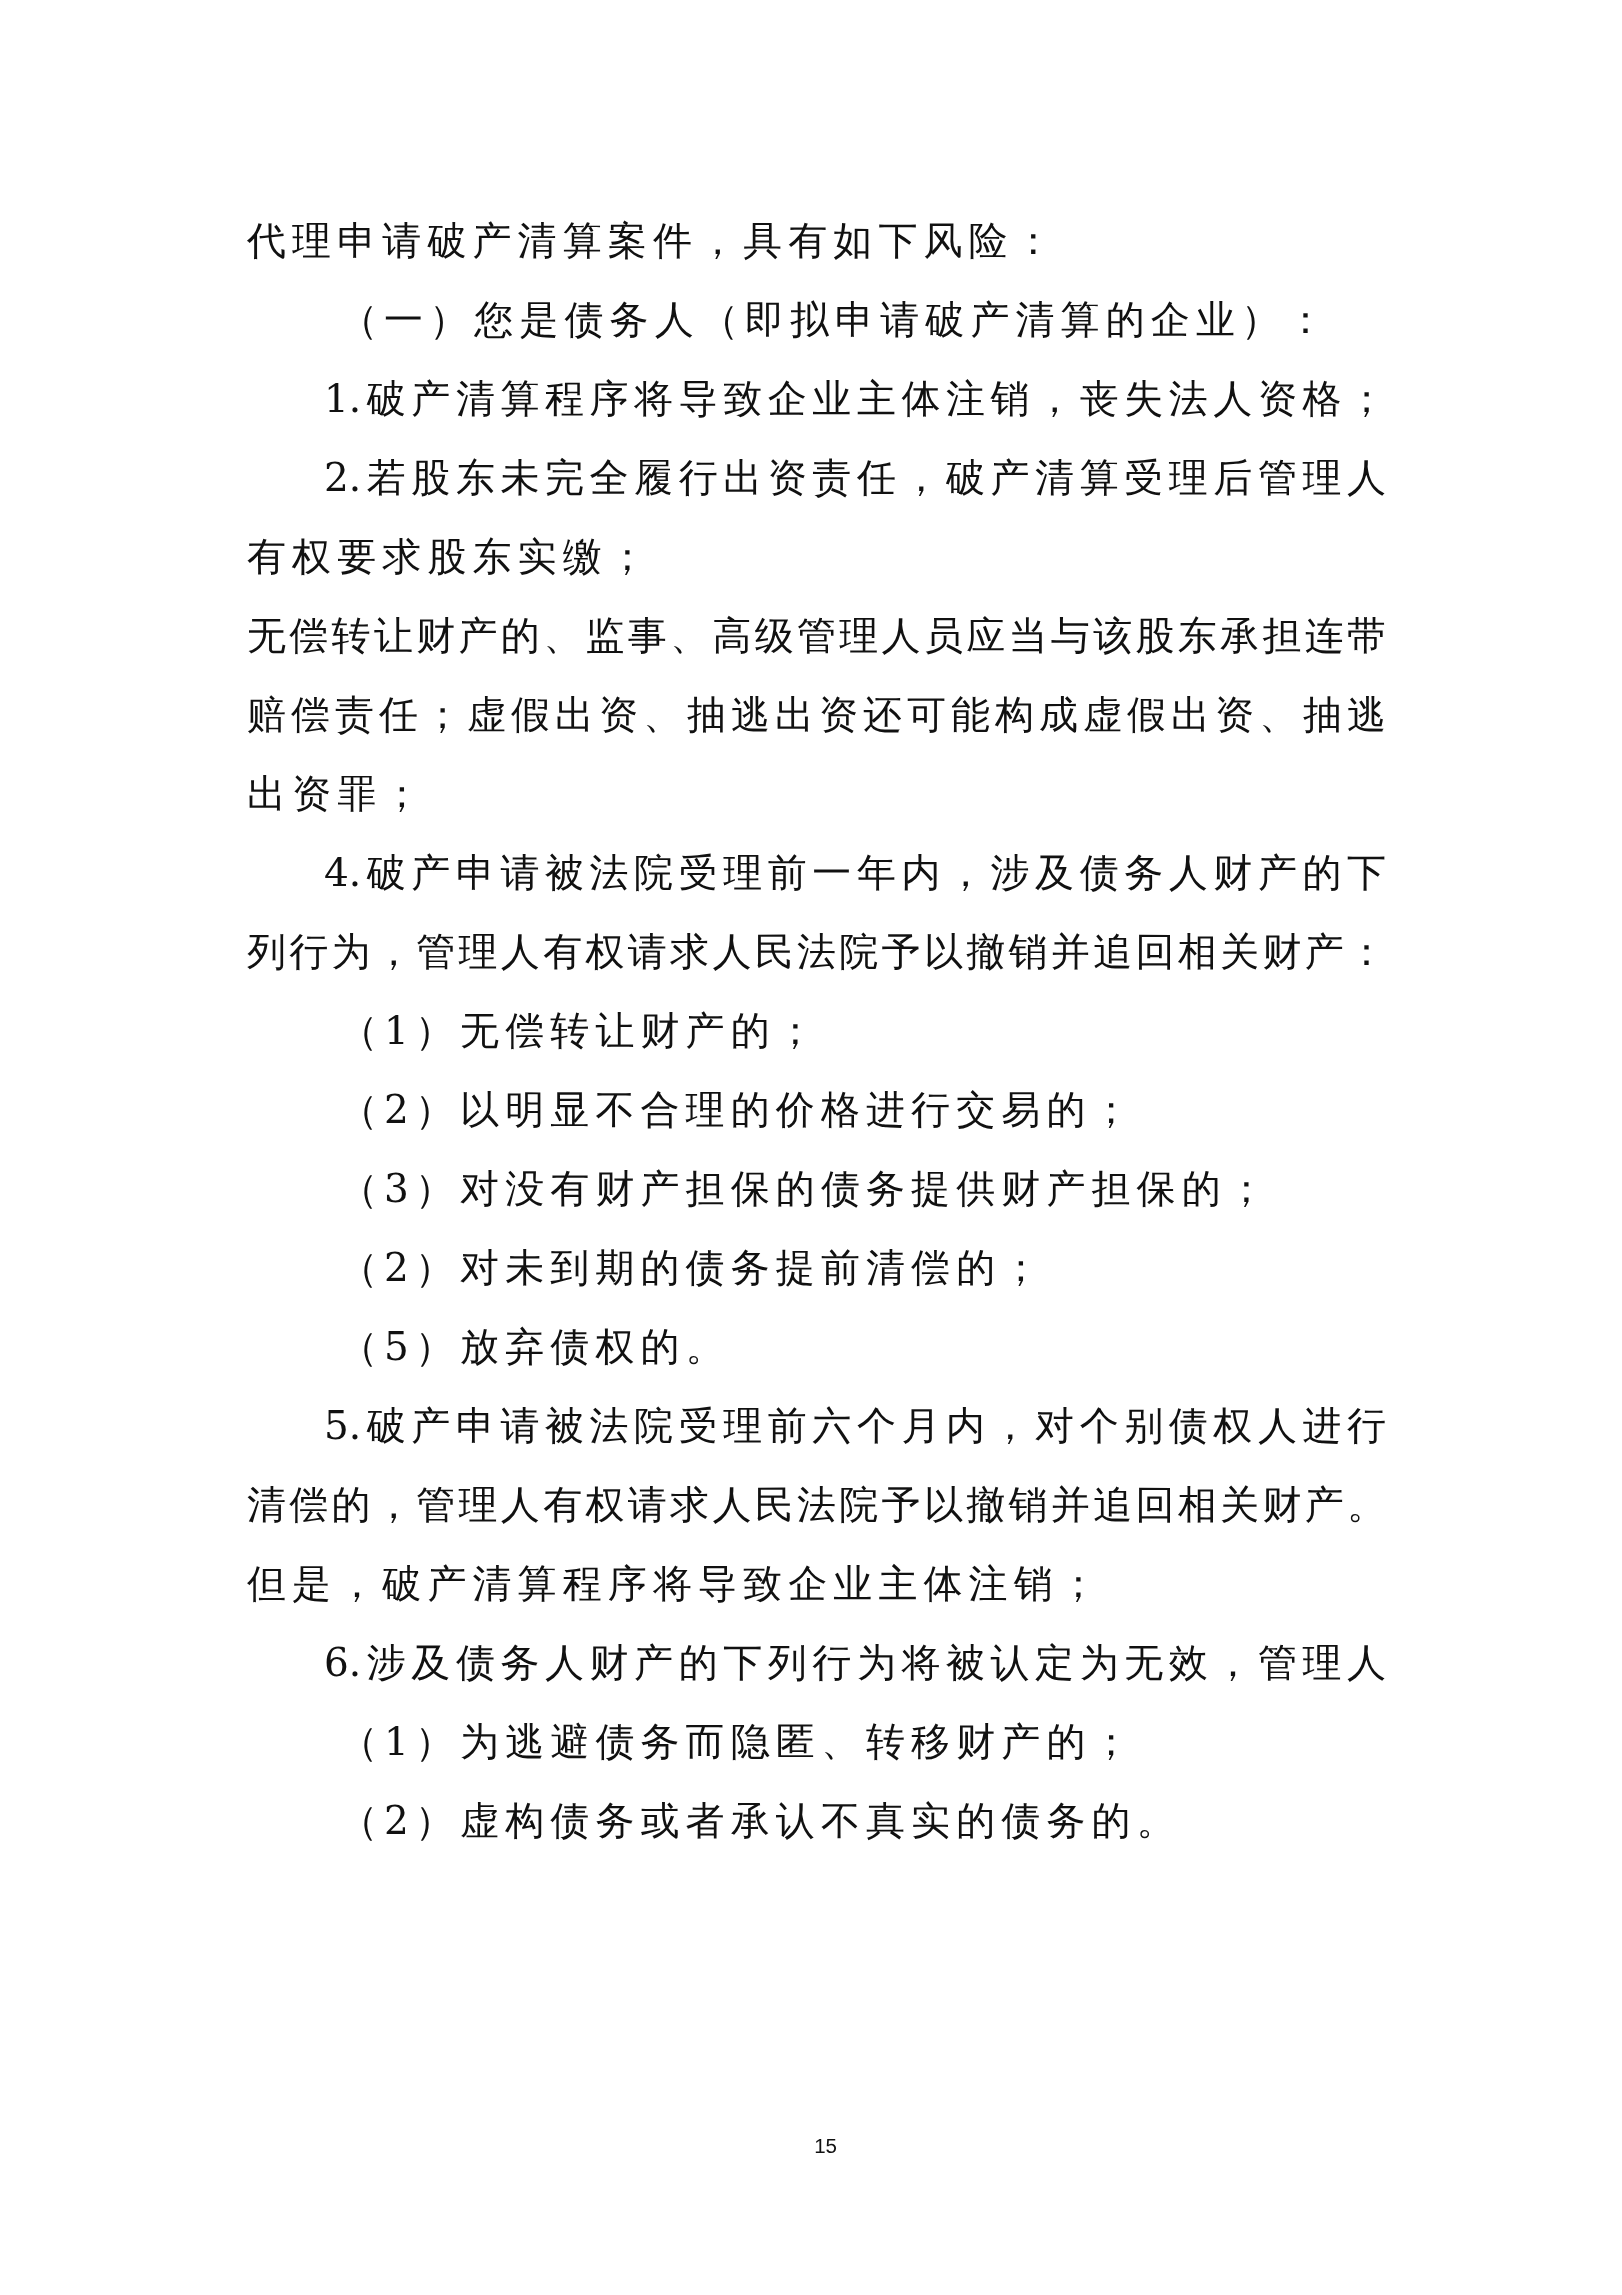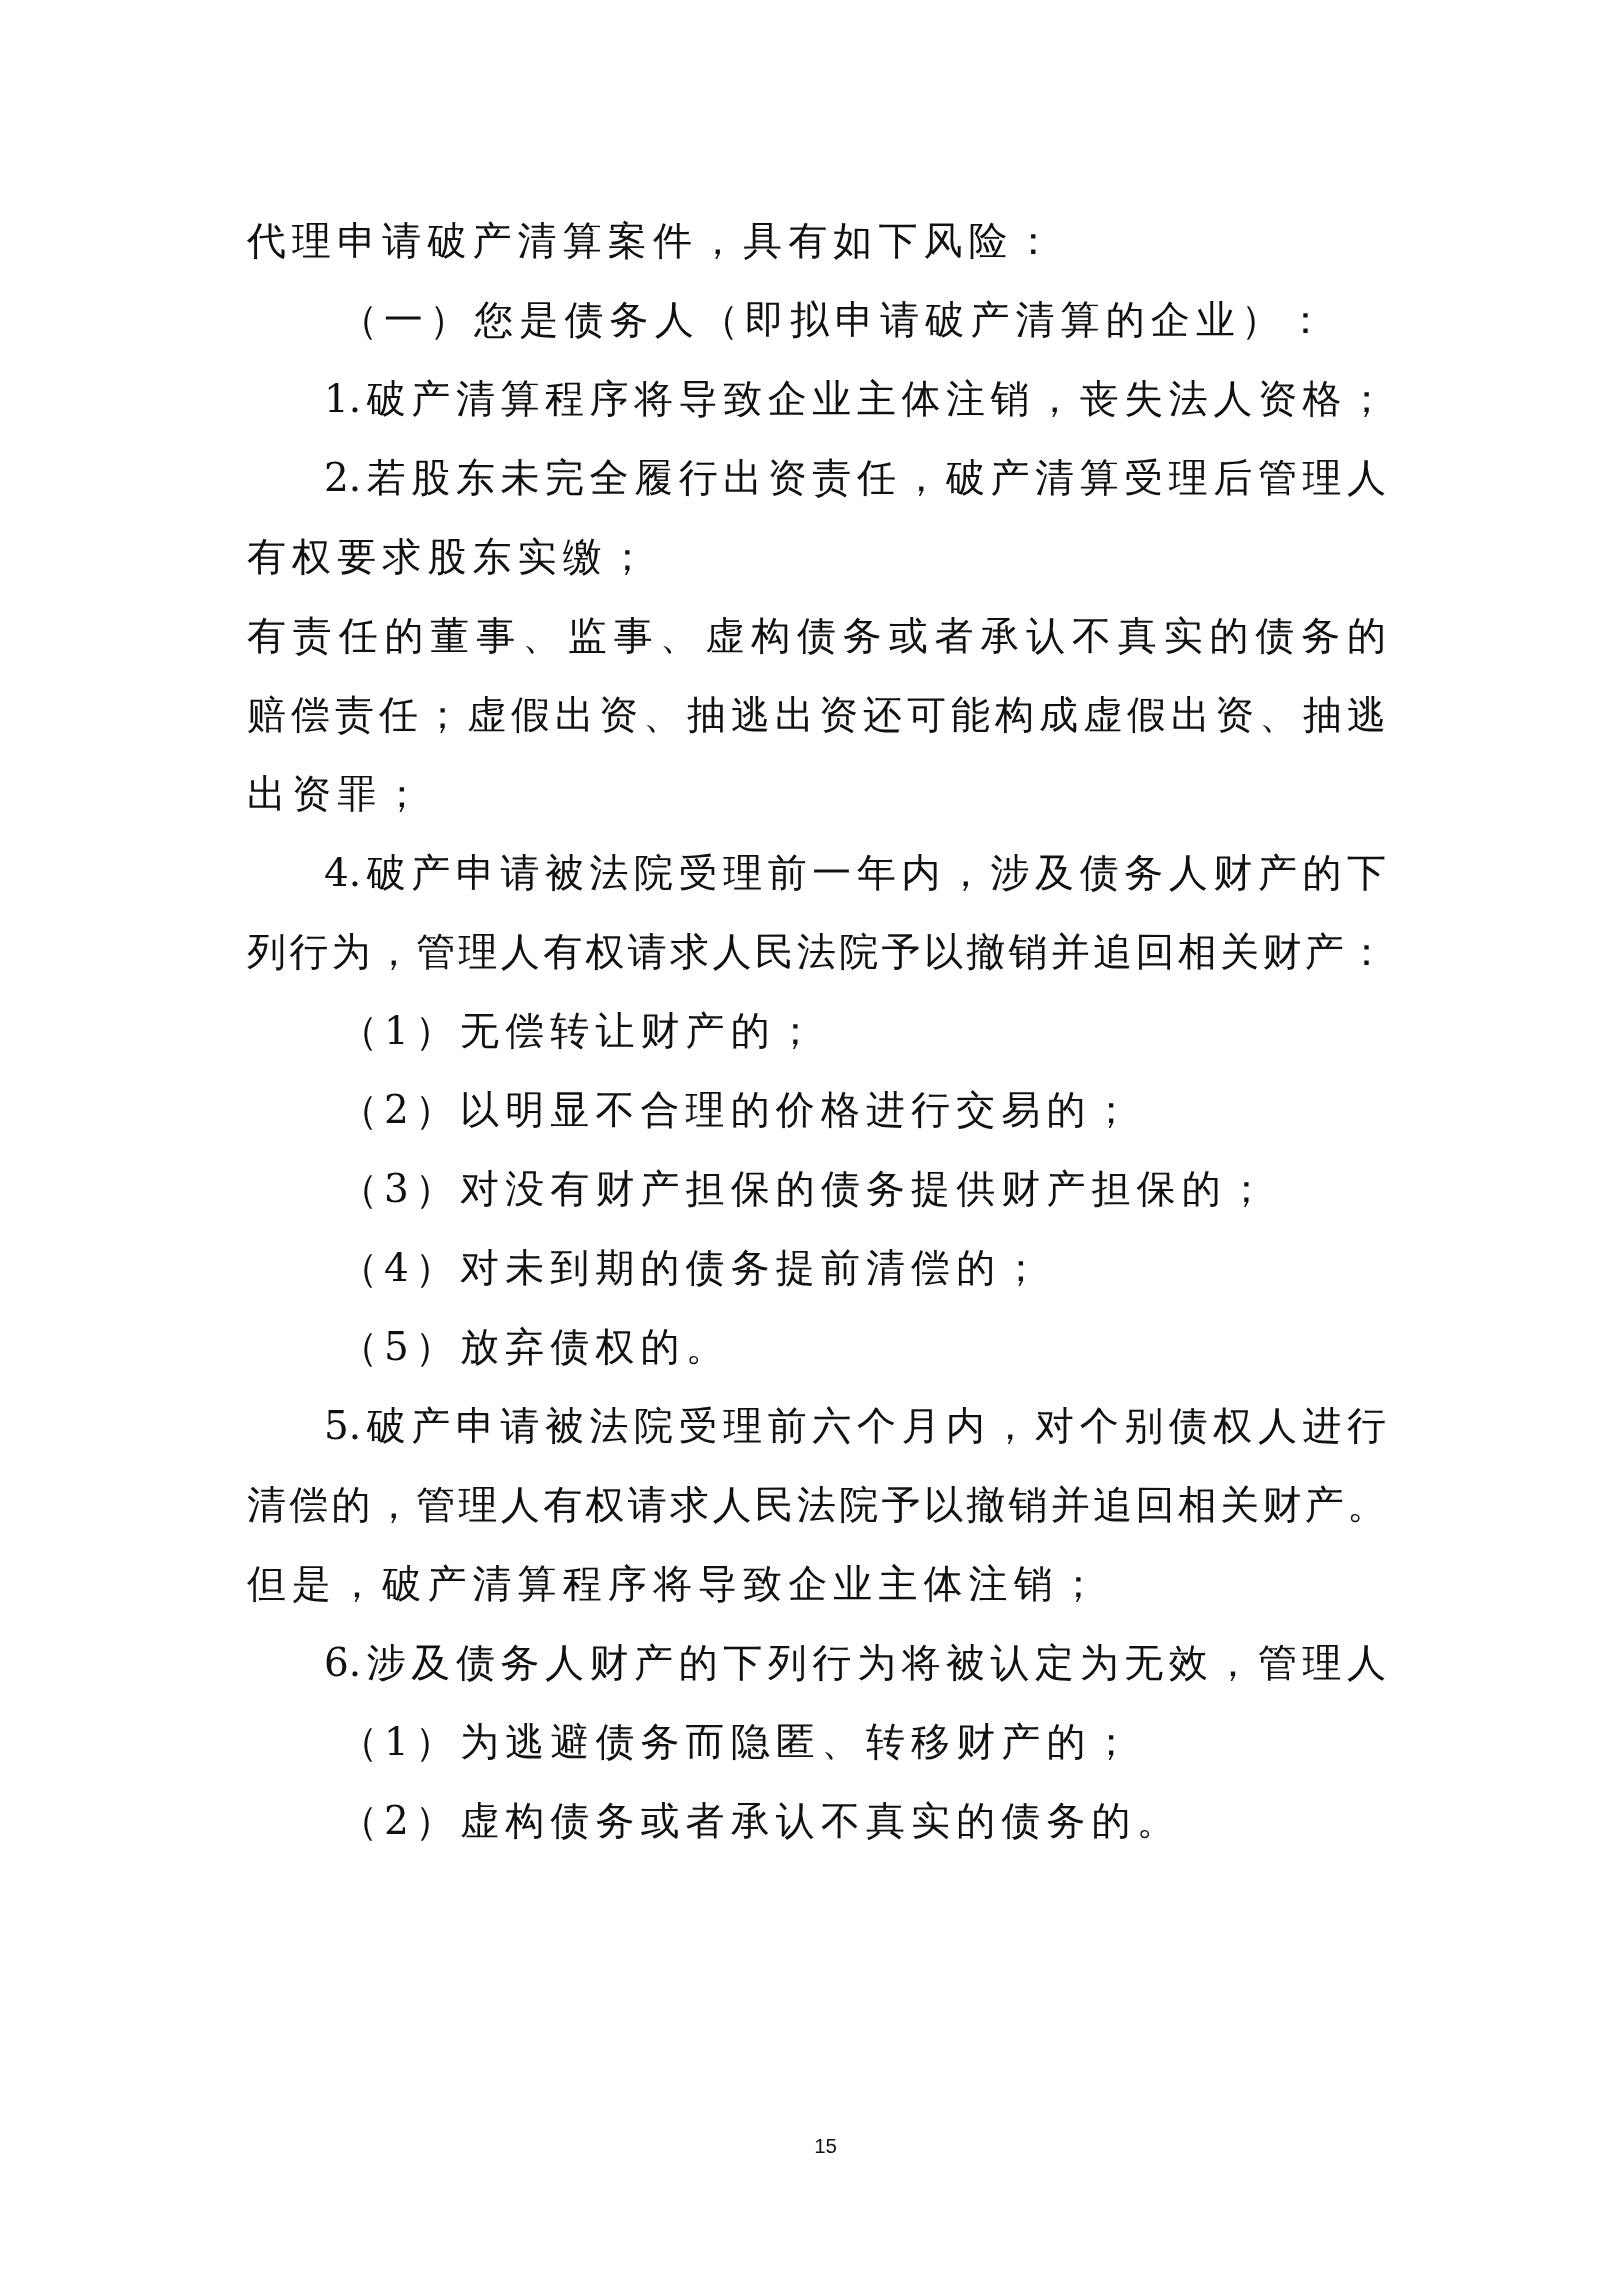--- a/index.html
+++ b/index.html
@@ -66,29 +66,29 @@
 </head>
 <body>
 
 <div class="page">
   <div class="body-text">
     <div class="line short">代理申请破产清算案件，具有如下风险：</div>
     <div class="line indent-paren short">（一）您是债务人（即拟申请破产清算的企业）：</div>
     <div class="line indent-num">1.破产清算程序将导致企业主体注销，丧失法人资格；</div>
     <div class="line indent-num">2.若股东未完全履行出资责任，破产清算受理后管理人</div>
     <div class="line short">有权要求股东实缴；</div>
-    <div class="line">有责任的董事、监事、虚构债务或者承认不真实的债务的</div>
+    <div class="line">无偿转让财产的、监事、高级管理人员应当与该股东承担连带</div>
     <div class="line">赔偿责任；虚假出资、抽逃出资还可能构成虚假出资、抽逃</div>
     <div class="line short">出资罪；</div>
     <div class="line indent-num">4.破产申请被法院受理前一年内，涉及债务人财产的下</div>
     <div class="line">列行为，管理人有权请求人民法院予以撤销并追回相关财产：</div>
     <div class="line indent-paren short">（1）无偿转让财产的；</div>
     <div class="line indent-paren short">（2）以明显不合理的价格进行交易的；</div>
     <div class="line indent-paren short">（3）对没有财产担保的债务提供财产担保的；</div>
-    <div class="line indent-paren short">（4）对未到期的债务提前清偿的；</div>
+    <div class="line indent-paren short">（2）对未到期的债务提前清偿的；</div>
     <div class="line indent-paren short">（5）放弃债权的。</div>
     <div class="line indent-num">5.破产申请被法院受理前六个月内，对个别债权人进行</div>
     <div class="line">清偿的，管理人有权请求人民法院予以撤销并追回相关财产。</div>
     <div class="line short">但是，破产清算程序将导致企业主体注销；</div>
     <div class="line indent-num">6.涉及债务人财产的下列行为将被认定为无效，管理人</div>
     <div class="line indent-paren short">（1）为逃避债务而隐匿、转移财产的；</div>
     <div class="line indent-paren short">（2）虚构债务或者承认不真实的债务的。</div>
   </div>
 
   <div class="page-number">15</div>

